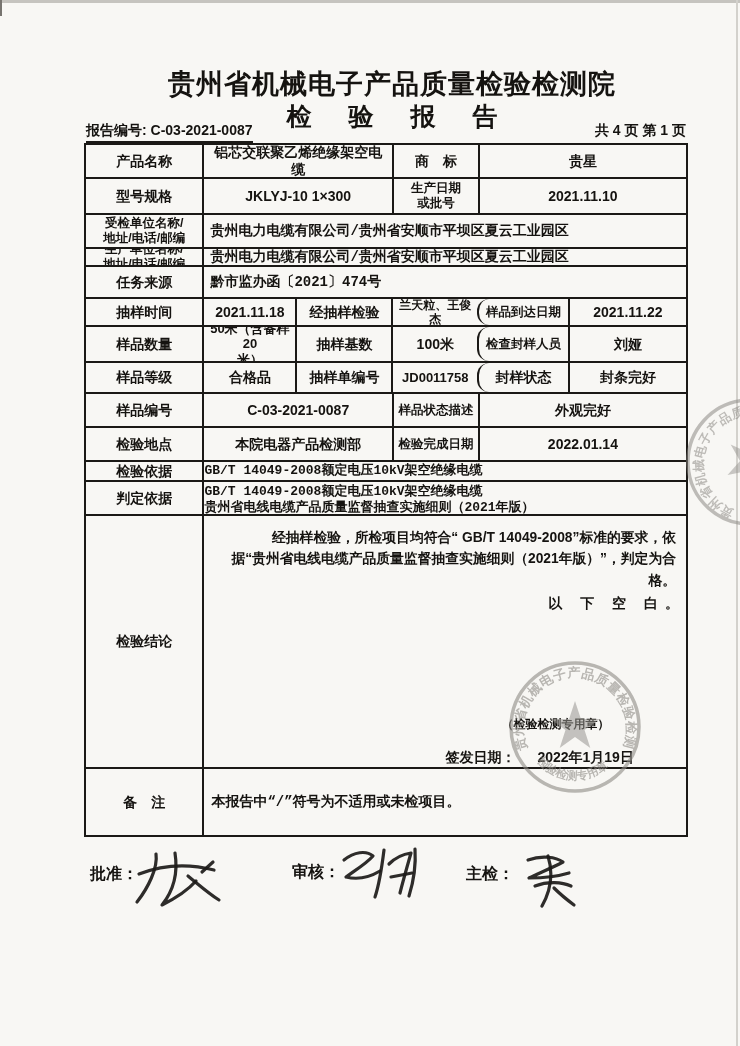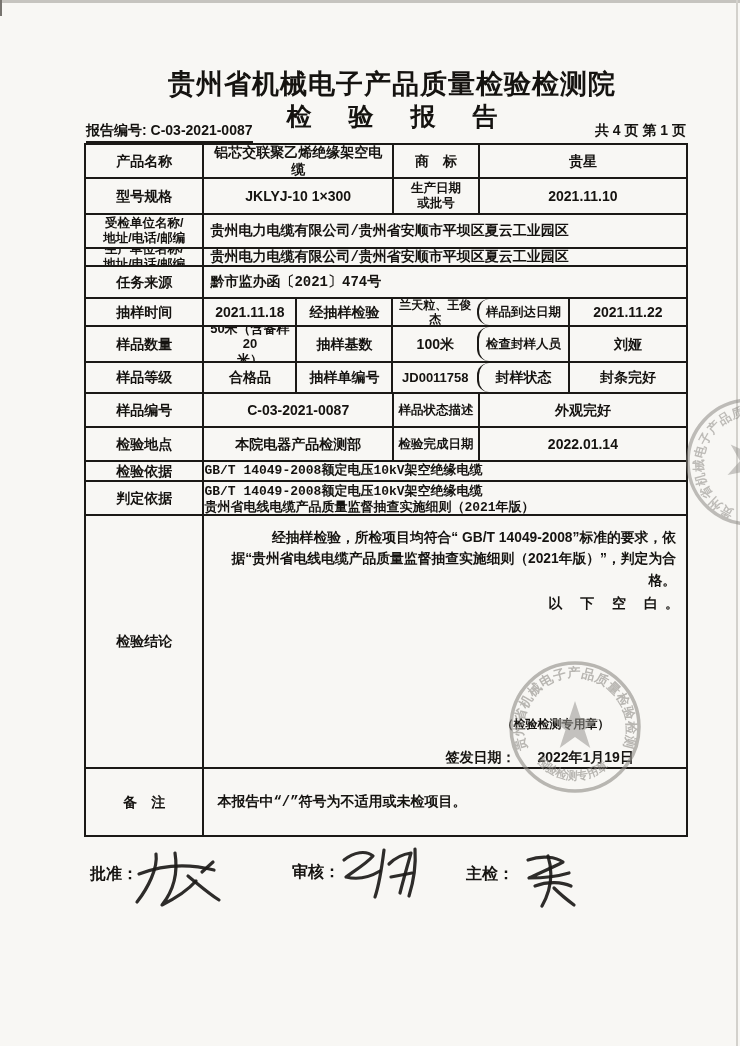--- a/index.html
+++ b/index.html
@@ -20,21 +20,21 @@
   .tbl{position:absolute;left:84px;top:143px;width:604px;border:2.5px solid #1b1916;
        box-sizing:border-box;background:transparent;}
   .row{display:flex;border-top:2px solid #1b1916;box-sizing:border-box;}
   .row.first{border-top:none;}
   .cell{border-left:2px solid #1b1916;box-sizing:border-box;display:flex;align-items:center;
         justify-content:center;text-align:center;font-weight:700;font-size:14px;
         line-height:1.2;padding:1px 3px;overflow:hidden;}
   .cell:first-child{border-left:none;}
   .left{justify-content:flex-start;text-align:left;padding-left:6px;font-family:Liberation Mono, monospace;}
   .pad14{padding-left:0;}
-  .pad13{padding-left:13px;}
+  .pad13{padding-left:7px;}
   .pre{white-space:pre-line;}
   .sm{font-size:12.5px;}
   .sm13{font-size:13px;}
   .c-lab{flex:0 0 19.4%;}
   .c-v1{flex:0 0 31.6%;}
   .c-l2{flex:0 0 14.3%;}
   .c-v2{flex:1 1 auto;}
   .c6-1{flex:0 0 19.4%;} .c6-2{flex:0 0 15.5%;} .c6-3{flex:0 0 16%;}
   .c6-4{flex:0 0 14.3%;} .c6-5{flex:0 0 15.1%;border-radius:12px;} .c6-6{flex:1 1 auto;}
   .c-wide{flex:1 1 auto;}

